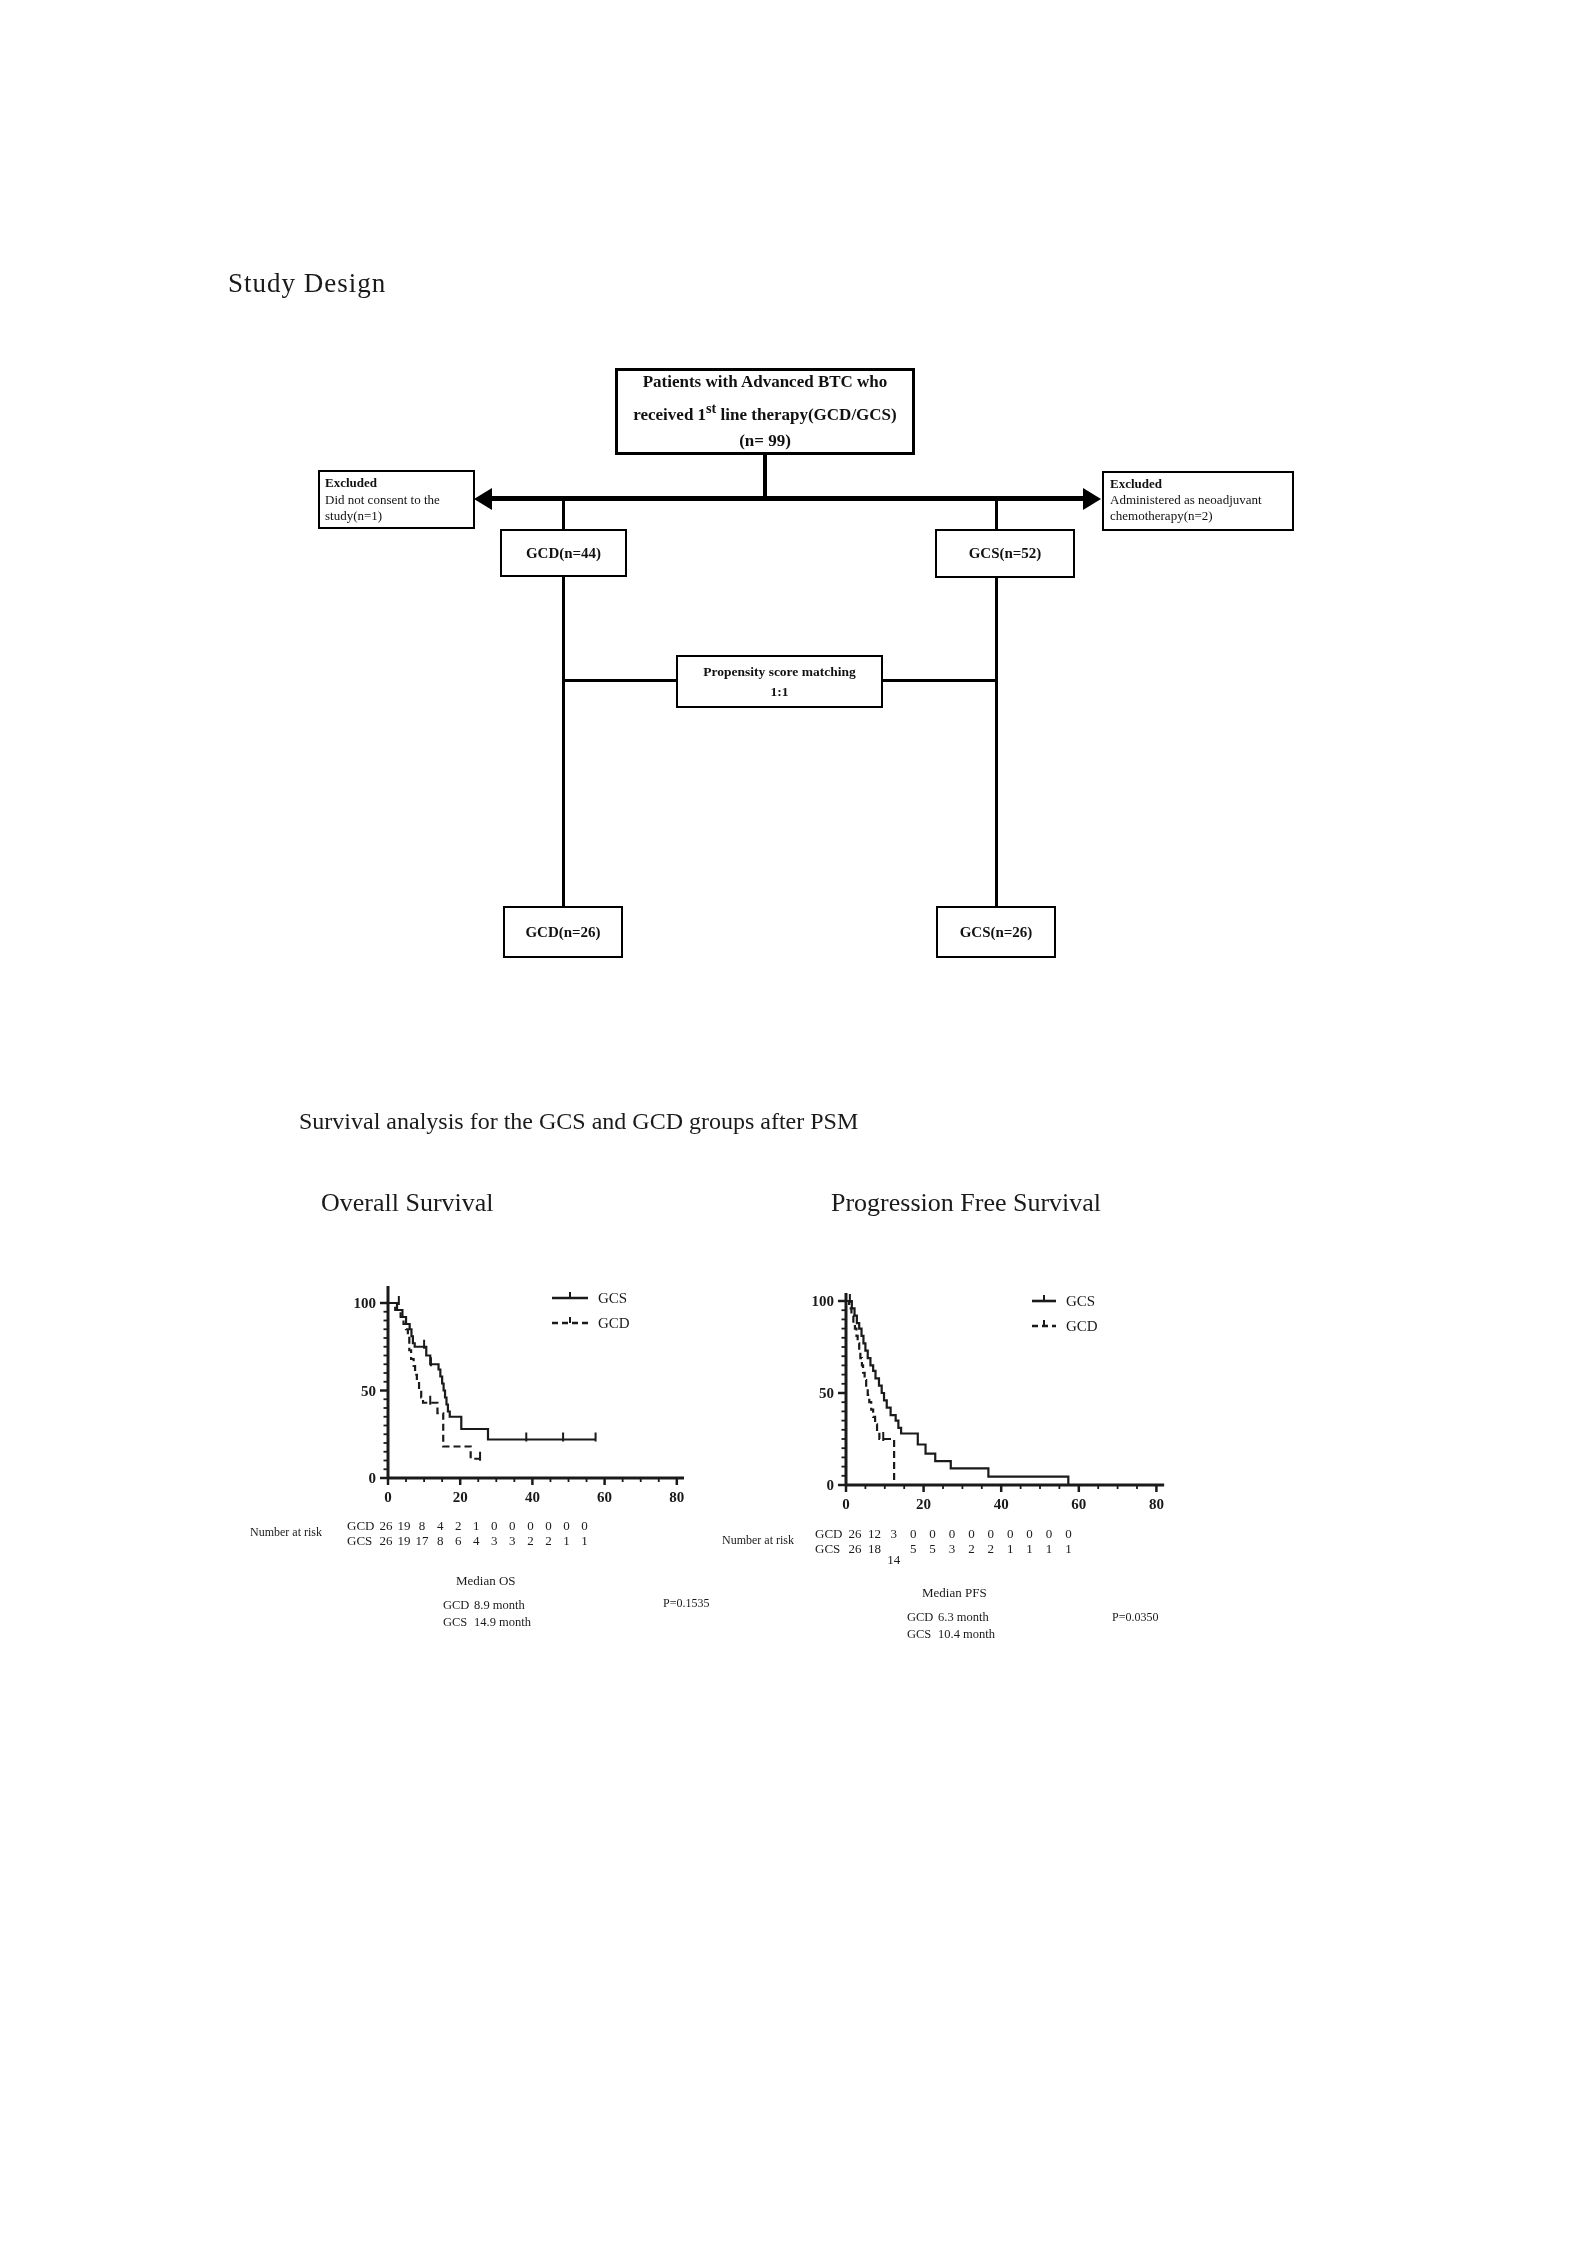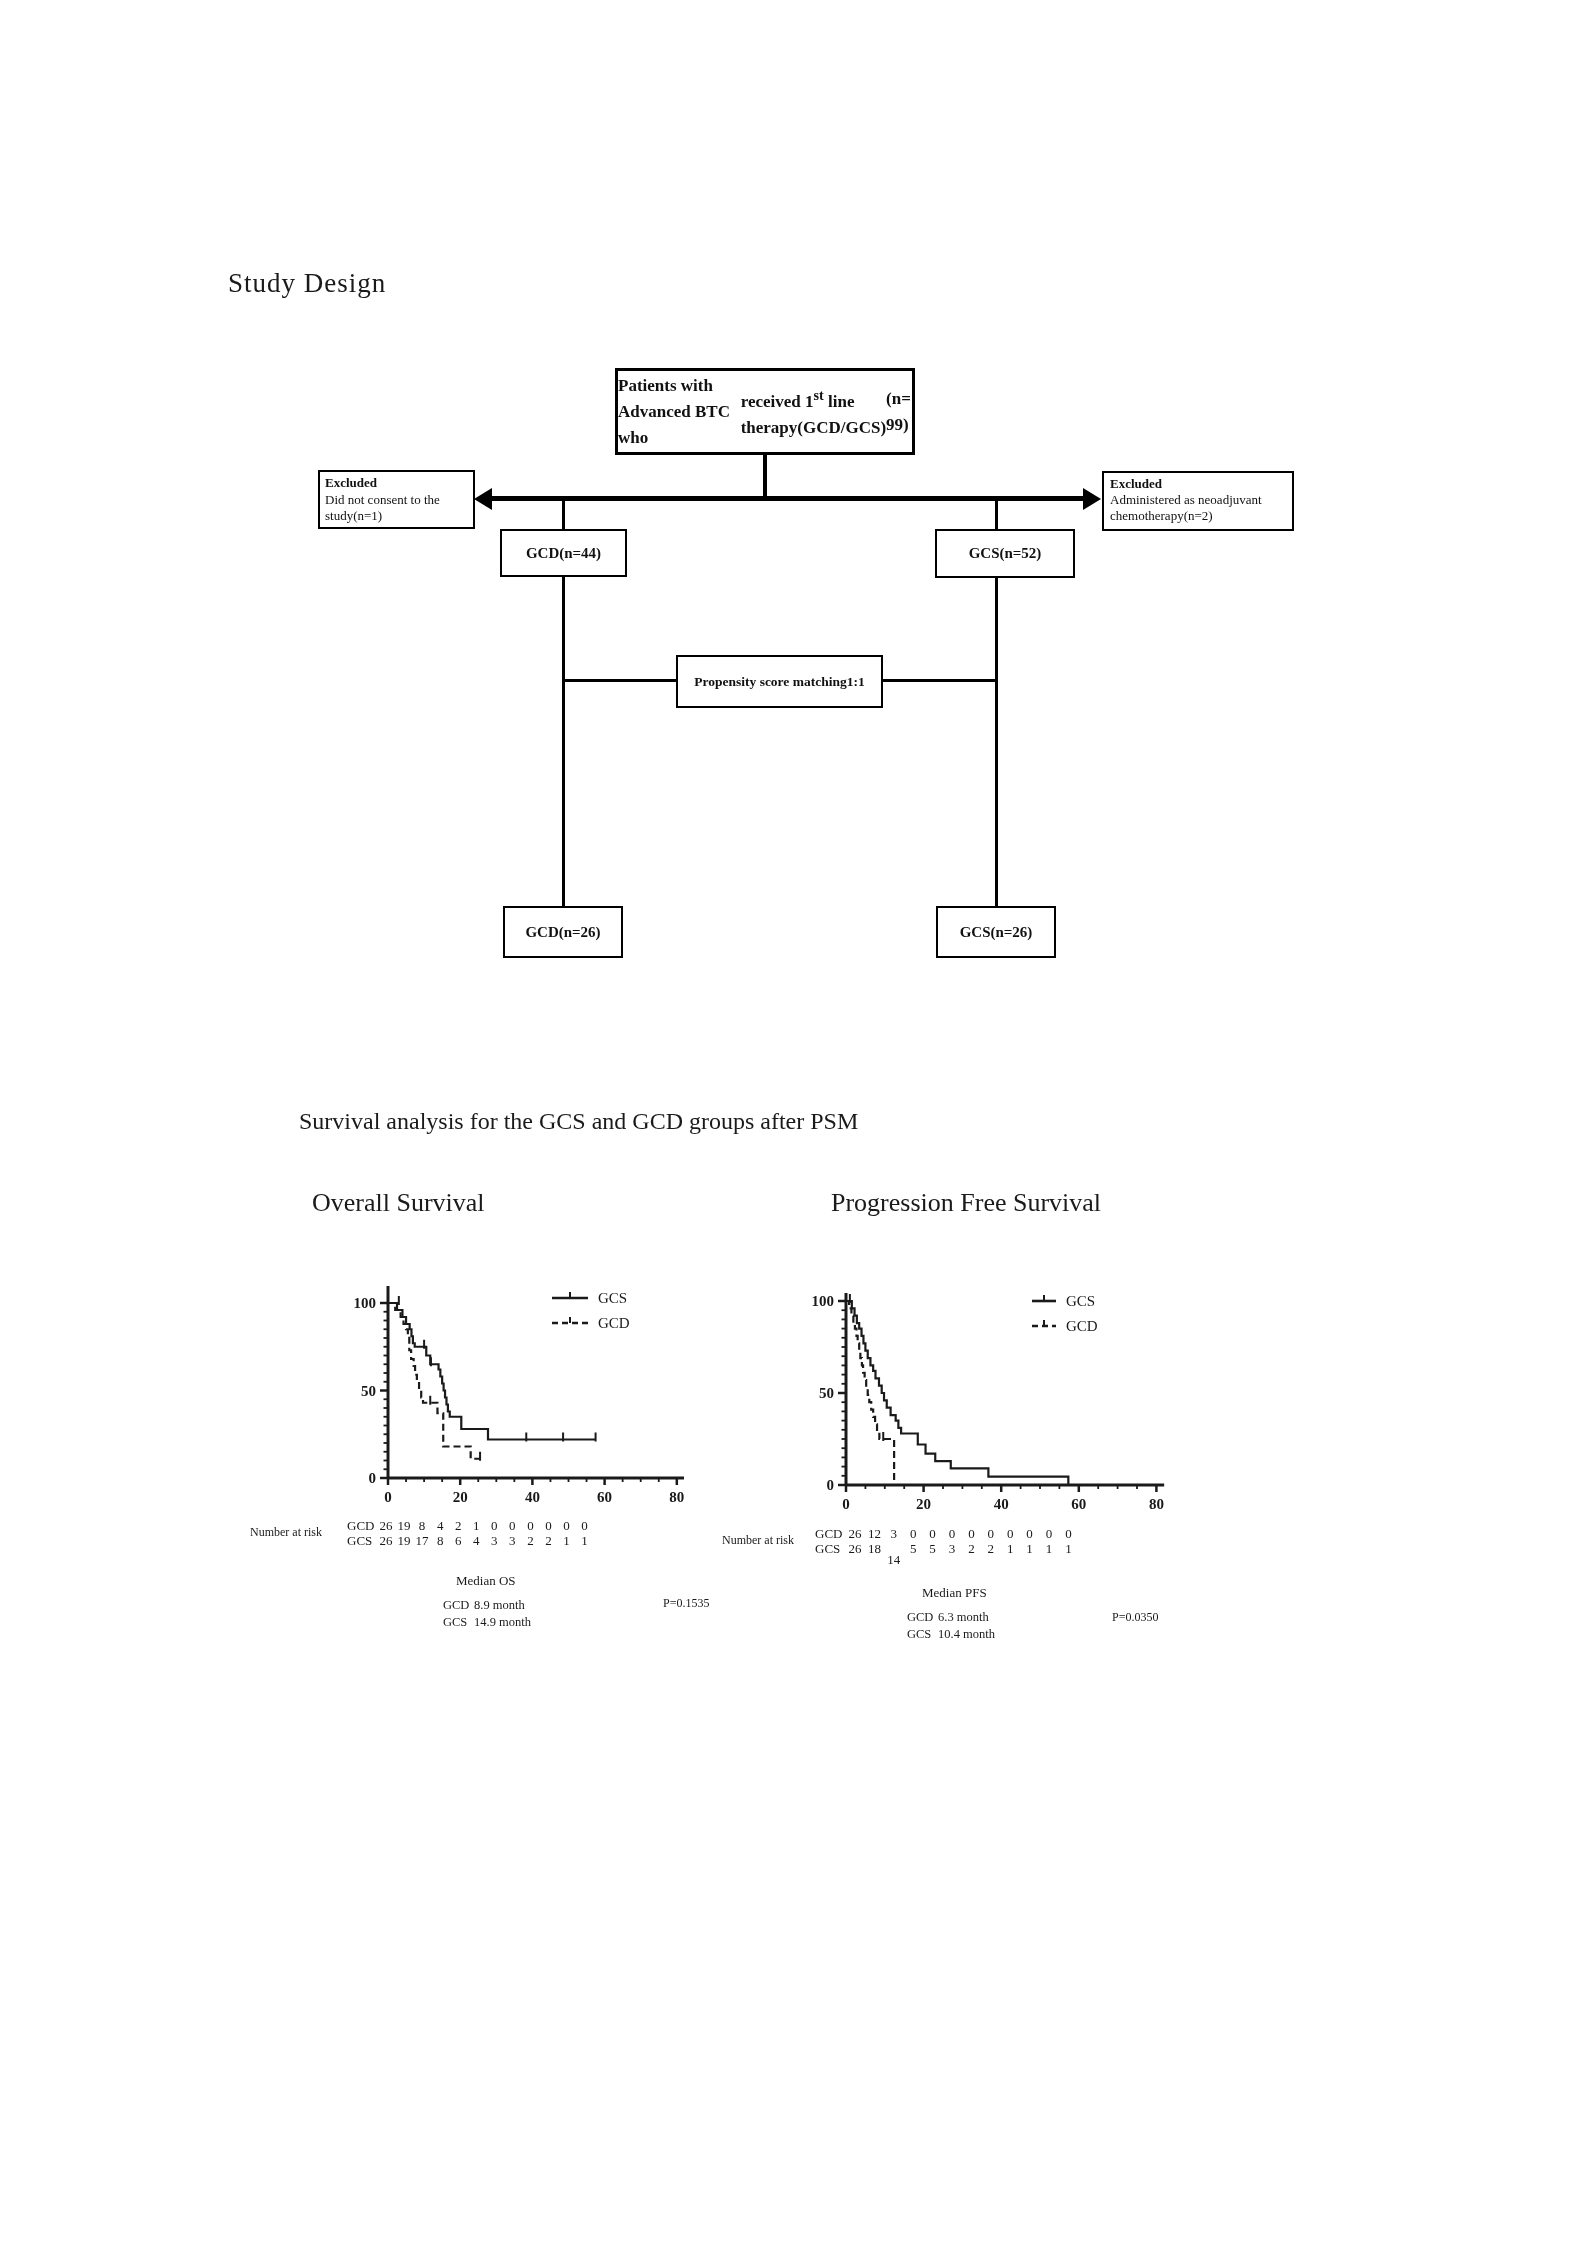--- a/index.html
+++ b/index.html
@@ -3,27 +3,27 @@
 <meta charset="utf-8">
 <style>
   html,body{margin:0;padding:0;background:#ffffff;}
   .page{position:relative;width:1588px;height:2246px;background:#ffffff;overflow:hidden;
         font-family:"Liberation Serif", serif;color:#111;}
   
   .study-title{position:absolute;left:222px;top:262px;font-size:27px;font-weight:400;
                letter-spacing:1px;color:#1a1a1a;margin:6px;}
   .surv-heading{position:absolute;left:299px;top:1108px;font-size:24px;color:#1a1a1a;}
   .chart-title{position:absolute;top:1188px;font-size:26px;color:#1a1a1a;}
-  .chart-title.os{left:312px;}
+  .chart-title.os{left:321px;}
   .chart-title.pfs{left:831px;}
   
   .flow{position:absolute;left:0;top:0;width:1588px;height:1000px;}
   .fbox{position:absolute;background:#fff;border:2px solid #000;box-sizing:border-box;
         font-weight:700;color:#111;}
-  .fbox.center{display:flex;justify-content:center;align-items:center;}
+  .fbox.center{display:flex;flex-direction:column;justify-content:center;align-items:center;}
   .top-box{left:615px;top:368px;width:300px;height:87px;border-width:3px;font-size:17px;line-height:26px;}
   .excl-left{left:318px;top:470px;width:157px;height:59px;font-size:13px;line-height:16.5px;padding:3px 5px;font-weight:400;}
   .excl-right{left:1102px;top:471px;width:192px;height:60px;font-size:13px;line-height:16px;padding:3px 6px;font-weight:400;}
   .excl-title{font-weight:700;display:block;}
   .gcd44{left:500px;top:529px;width:127px;height:48px;font-size:15px;border-width:2.5px;}
   .gcs52{left:935px;top:529px;width:140px;height:49px;font-size:15px;border-width:2.5px;}
   .psm-box{left:676px;top:655px;width:207px;height:53px;font-size:13.5px;line-height:20px;border-width:2.5px;}
   .gcd26{left:503px;top:906px;width:120px;height:52px;font-size:15px;border-width:2.5px;}
   .gcs26{left:936px;top:906px;width:120px;height:52px;font-size:15px;border-width:2.5px;}
   .criteria{position:absolute;left:697px;top:722px;width:192px;font-size:14px;font-weight:700;line-height:21px;}

